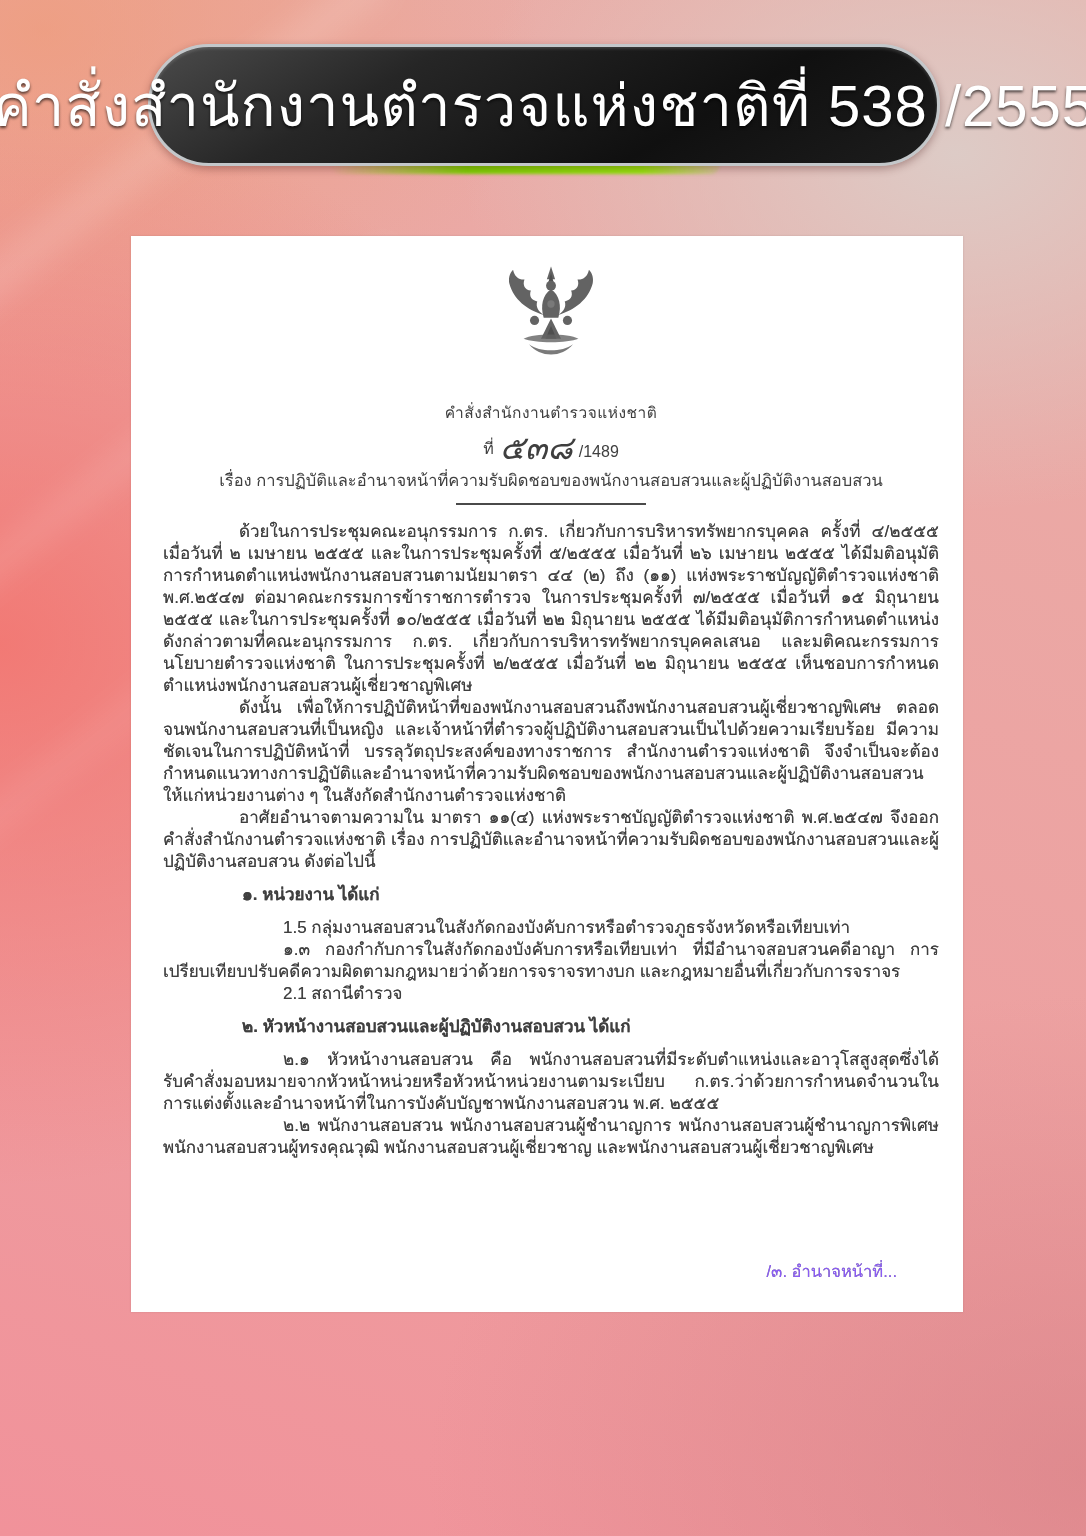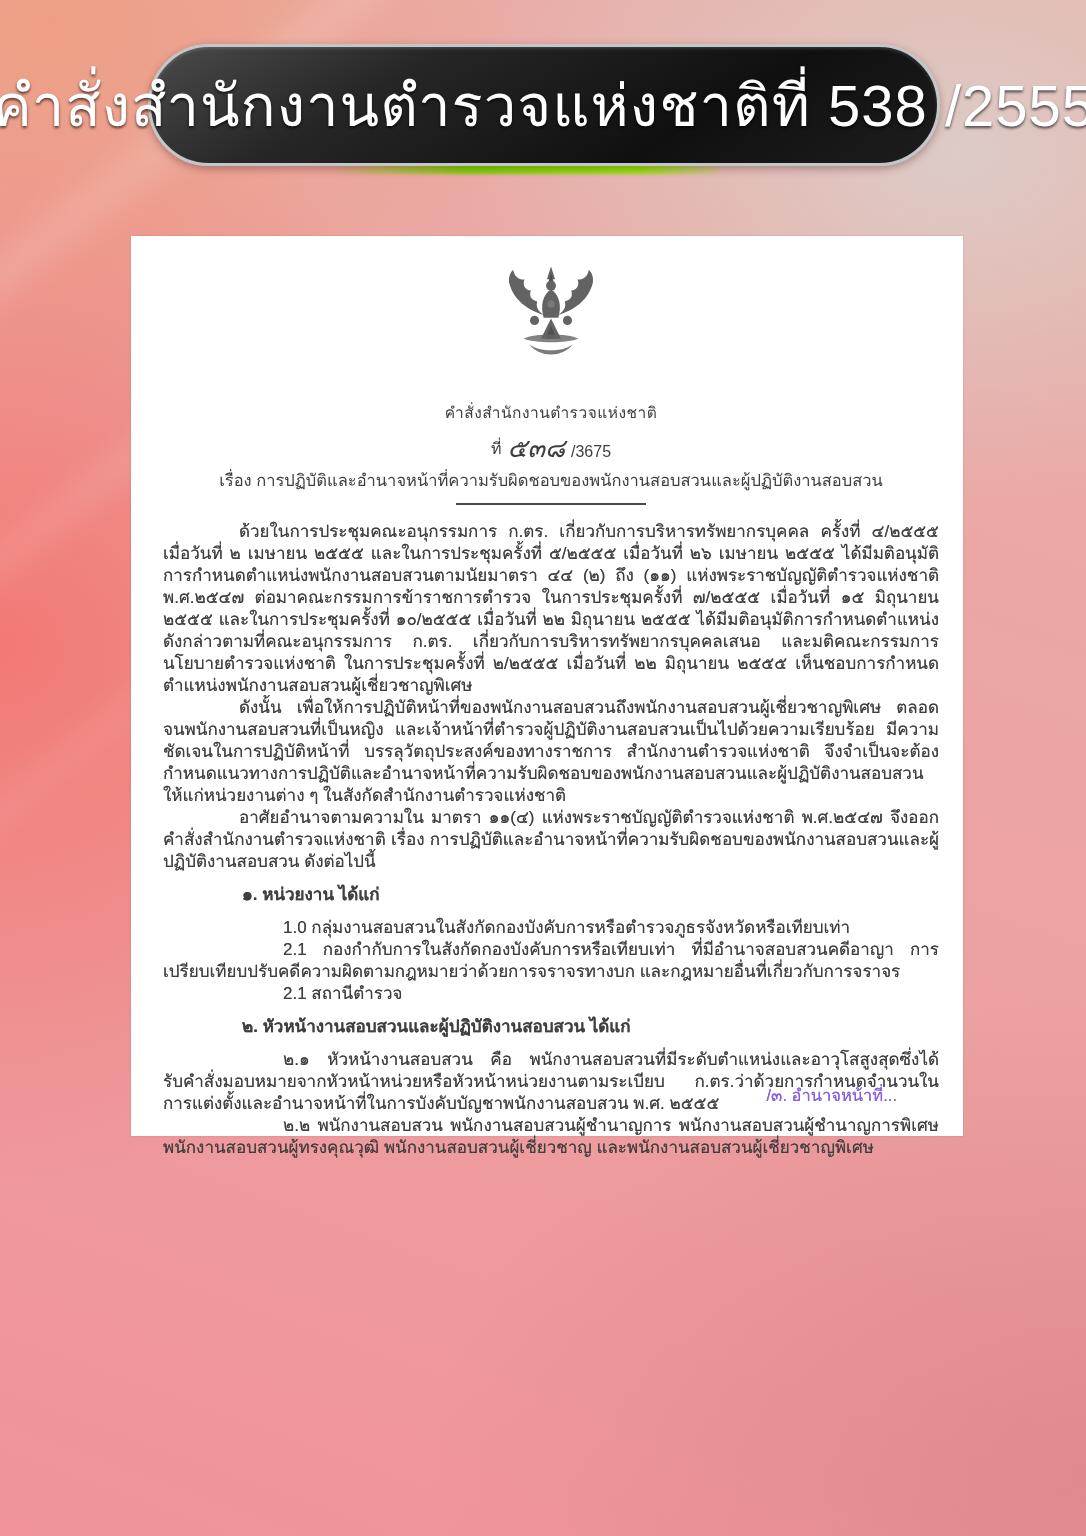--- a/index.html
+++ b/index.html
@@ -36,32 +36,32 @@
     box-shadow:0 3px 8px rgba(70,20,20,.35), inset 0 2px 3px rgba(255,255,255,.14);
     display:flex;align-items:center;justify-content:center;
   }
   .banner-title{
     color:#ffffff;font-size:58px;font-weight:normal;letter-spacing:1px;
     text-shadow:0 2px 3px rgba(0,0,0,.65);white-space:nowrap;
   }
 
   
   .page{
-    position:absolute;left:131px;top:236px;width:832px;height:900px;background:#ffffff;
+    position:absolute;left:131px;top:236px;width:832px;height:1076px;background:#ffffff;
     box-shadow:0 0 2px rgba(120,90,90,.25);
     box-sizing:border-box;padding:26px 24px 0 32px;
     color:#3f3f3f;
   }
   .scan{filter:blur(.3px);}
   .emblem-wrap{width:100%;text-align:center;margin-top:2px;}
   .emblem-wrap svg{filter:blur(.5px);}
   .doc-header{ text-align:center; }
   .doc-h1{font-size:15.5px;letter-spacing:.5px;margin-top:10px;}
   .doc-h2{font-size:16px;margin-top:2px;height:34px;display:flex;align-items:flex-end;justify-content:center;gap:6px;}
-  .doc-h2 .handnum{font-family:"DejaVu Serif",serif;font-style:italic;font-size:26px;line-height:26px;}
+  .doc-h2 .handnum{font-family:"DejaVu Serif",serif;font-style:italic;font-size:33px;line-height:26px;}
   .doc-subject{font-size:16.5px;margin-top:6px;}
   .doc-divider{width:190px;height:2px;background:#4a4a4a;margin:10px auto 0 auto;}
 
   .doc-body{
     margin-top:16px;font-size:17px;line-height:22px;text-align:justify;
     text-shadow:0 0 .6px rgba(70,70,70,.75);
   }
   .para{margin:0;text-indent:76px;}
   .sec-head{margin:11px;text-indent:68px;font-weight:bold;}
   .sec-item{margin:0;text-indent:120px;}
@@ -112,34 +112,34 @@
         <path d="M46 86 C58 95 82 95 94 86 C82 101 58 101 46 86 Z" opacity=".85"></path>
       </g>
     </svg>
   </div>
 
   <div class="doc-header">
     <div class="doc-h1">คำสั่งสำนักงานตำรวจแห่งชาติ</div>
     <div class="doc-h2">
       <span>ที่</span>
       <span class="handnum">๕๓๘</span>
-      <span>/3675</span>
+      <span>/1489</span>
     </div>
     <div class="doc-subject">เรื่อง  การปฏิบัติและอำนาจหน้าที่ความรับผิดชอบของพนักงานสอบสวนและผู้ปฏิบัติงานสอบสวน</div>
     <div class="doc-divider"></div>
   </div>
 
   <div class="doc-body">
     <p class="para">ด้วยในการประชุมคณะอนุกรรมการ ก.ตร. เกี่ยวกับการบริหารทรัพยากรบุคคล ครั้งที่ ๔/๒๕๕๕ เมื่อวันที่ ๒ เมษายน ๒๕๕๕ และในการประชุมครั้งที่ ๕/๒๕๕๕ เมื่อวันที่ ๒๖ เมษายน ๒๕๕๕ ได้มีมติอนุมัติการกำหนดตำแหน่งพนักงานสอบสวนตามนัยมาตรา ๔๔ (๒) ถึง (๑๑) แห่งพระราชบัญญัติตำรวจแห่งชาติ พ.ศ.๒๕๔๗ ต่อมาคณะกรรมการข้าราชการตำรวจ ในการประชุมครั้งที่ ๗/๒๕๕๕ เมื่อวันที่ ๑๕ มิถุนายน ๒๕๕๕  และในการประชุมครั้งที่ ๑๐/๒๕๕๕ เมื่อวันที่ ๒๒ มิถุนายน ๒๕๕๕  ได้มีมติอนุมัติการกำหนดตำแหน่งดังกล่าวตามที่คณะอนุกรรมการ ก.ตร. เกี่ยวกับการบริหารทรัพยากรบุคคลเสนอ และมติคณะกรรมการนโยบายตำรวจแห่งชาติ ในการประชุมครั้งที่ ๒/๒๕๕๕ เมื่อวันที่ ๒๒ มิถุนายน ๒๕๕๕ เห็นชอบการกำหนดตำแหน่งพนักงานสอบสวนผู้เชี่ยวชาญพิเศษ</p>
     <p class="para">ดังนั้น เพื่อให้การปฏิบัติหน้าที่ของพนักงานสอบสวนถึงพนักงานสอบสวนผู้เชี่ยวชาญพิเศษ ตลอดจนพนักงานสอบสวนที่เป็นหญิง และเจ้าหน้าที่ตำรวจผู้ปฏิบัติงานสอบสวนเป็นไปด้วยความเรียบร้อย มีความชัดเจนในการปฏิบัติหน้าที่ บรรลุวัตถุประสงค์ของทางราชการ สำนักงานตำรวจแห่งชาติ จึงจำเป็นจะต้องกำหนดแนวทางการปฏิบัติและอำนาจหน้าที่ความรับผิดชอบของพนักงานสอบสวนและผู้ปฏิบัติงานสอบสวนให้แก่หน่วยงานต่าง ๆ ในสังกัดสำนักงานตำรวจแห่งชาติ</p>
     <p class="para">อาศัยอำนาจตามความใน มาตรา ๑๑(๔) แห่งพระราชบัญญัติตำรวจแห่งชาติ พ.ศ.๒๕๔๗ จึงออกคำสั่งสำนักงานตำรวจแห่งชาติ เรื่อง การปฏิบัติและอำนาจหน้าที่ความรับผิดชอบของพนักงานสอบสวนและผู้ปฏิบัติงานสอบสวน ดังต่อไปนี้</p>
 
     <p class="sec-head">๑. หน่วยงาน ได้แก่</p>
-    <p class="sec-item">1.0 กลุ่มงานสอบสวนในสังกัดกองบังคับการหรือตำรวจภูธรจังหวัดหรือเทียบเท่า</p>
-    <p class="sec-item">2.1 กองกำกับการในสังกัดกองบังคับการหรือเทียบเท่า ที่มีอำนาจสอบสวนคดีอาญา การเปรียบเทียบปรับคดีความผิดตามกฎหมายว่าด้วยการจราจรทางบก และกฎหมายอื่นที่เกี่ยวกับการจราจร</p>
+    <p class="sec-item">1.5 กลุ่มงานสอบสวนในสังกัดกองบังคับการหรือตำรวจภูธรจังหวัดหรือเทียบเท่า</p>
+    <p class="sec-item">๑.๓ กองกำกับการในสังกัดกองบังคับการหรือเทียบเท่า ที่มีอำนาจสอบสวนคดีอาญา การเปรียบเทียบปรับคดีความผิดตามกฎหมายว่าด้วยการจราจรทางบก และกฎหมายอื่นที่เกี่ยวกับการจราจร</p>
     <p class="sec-item">2.1 สถานีตำรวจ</p>
 
     <p class="sec-head">๒. หัวหน้างานสอบสวนและผู้ปฏิบัติงานสอบสวน ได้แก่</p>
     <p class="sec-item">๒.๑ หัวหน้างานสอบสวน คือ พนักงานสอบสวนที่มีระดับตำแหน่งและอาวุโสสูงสุดซึ่งได้รับคำสั่งมอบหมายจากหัวหน้าหน่วยหรือหัวหน้าหน่วยงานตามระเบียบ ก.ตร.ว่าด้วยการกำหนดจำนวนในการแต่งตั้งและอำนาจหน้าที่ในการบังคับบัญชาพนักงานสอบสวน พ.ศ. ๒๕๕๕</p>
     <p class="sec-item">๒.๒ พนักงานสอบสวน พนักงานสอบสวนผู้ชำนาญการ  พนักงานสอบสวนผู้ชำนาญการพิเศษ พนักงานสอบสวนผู้ทรงคุณวุฒิ พนักงานสอบสวนผู้เชี่ยวชาญ และพนักงานสอบสวนผู้เชี่ยวชาญพิเศษ</p>
   </div>
 
   <div class="doc-footer">/๓. อำนาจหน้าที่...</div>
 </div>
 

